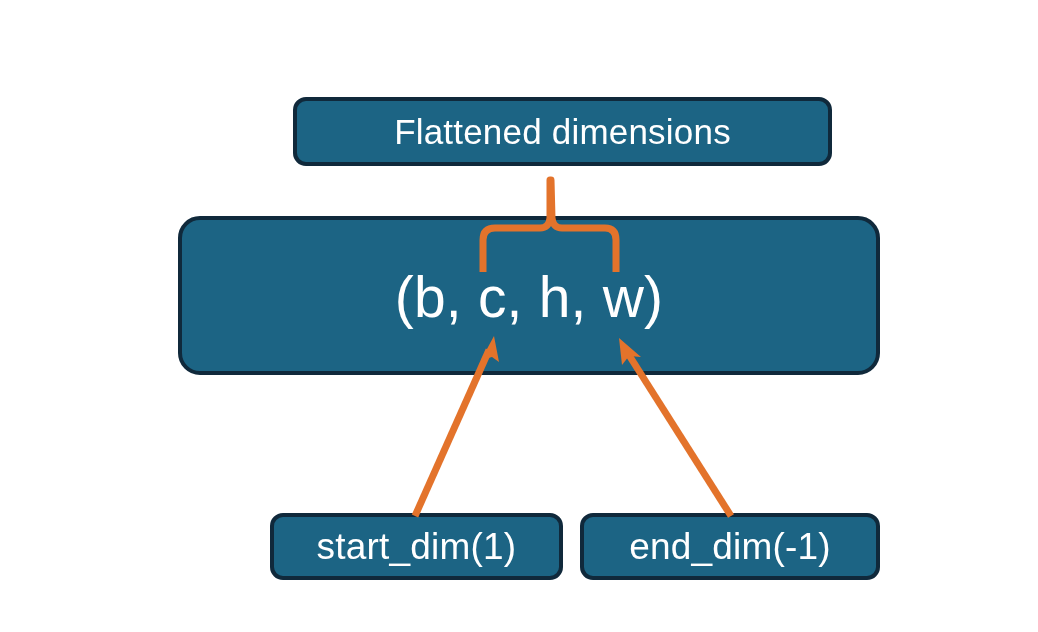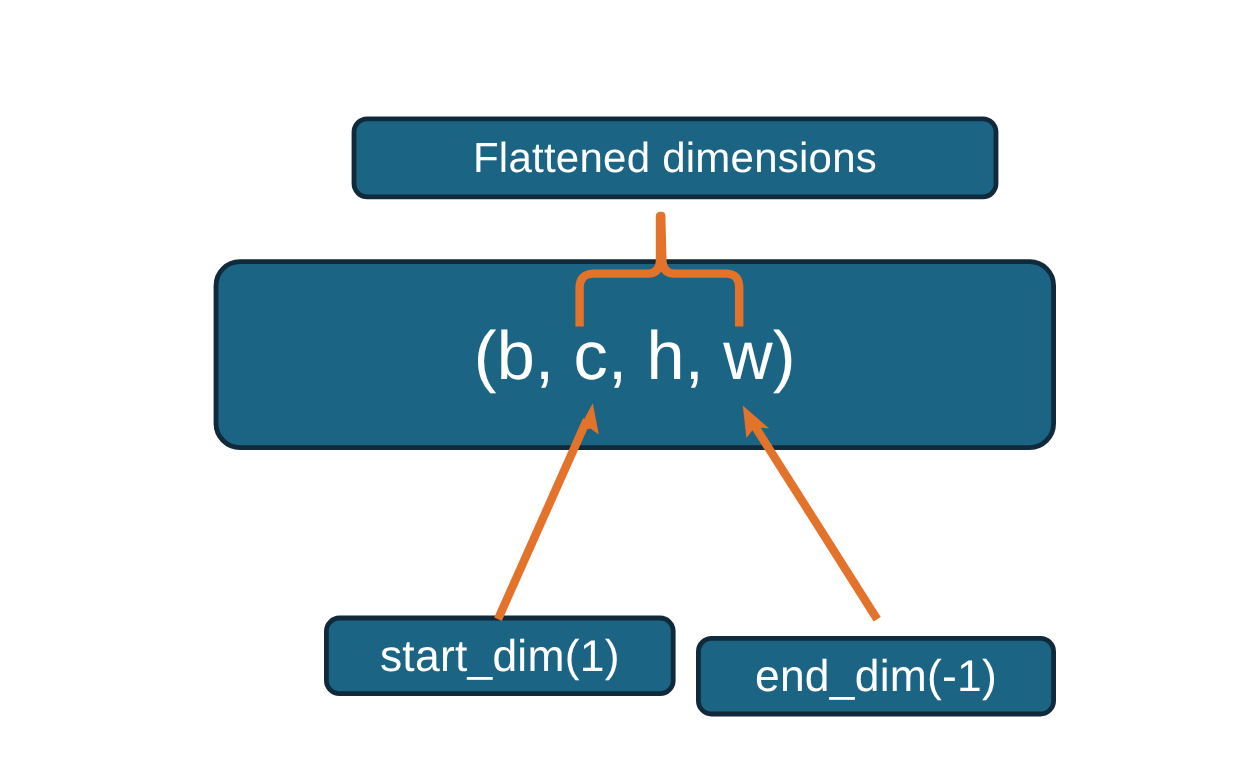--- a/index.html
+++ b/index.html
@@ -57,21 +57,21 @@
     left: 270px;
     top: 513px;
     width: 293px;
     height: 67px;
     border-radius: 13px;
     font-size: 37px;
     justify-content: center;
   }
   #node-end {
     left: 580px;
-    top: 530px;
+    top: 513px;
     width: 300px;
     height: 67px;
     border-radius: 13px;
     font-size: 37px;
   }
   #overlay {
     position: absolute;
     left: 0;
     top: 0;
     width: 1038px;

